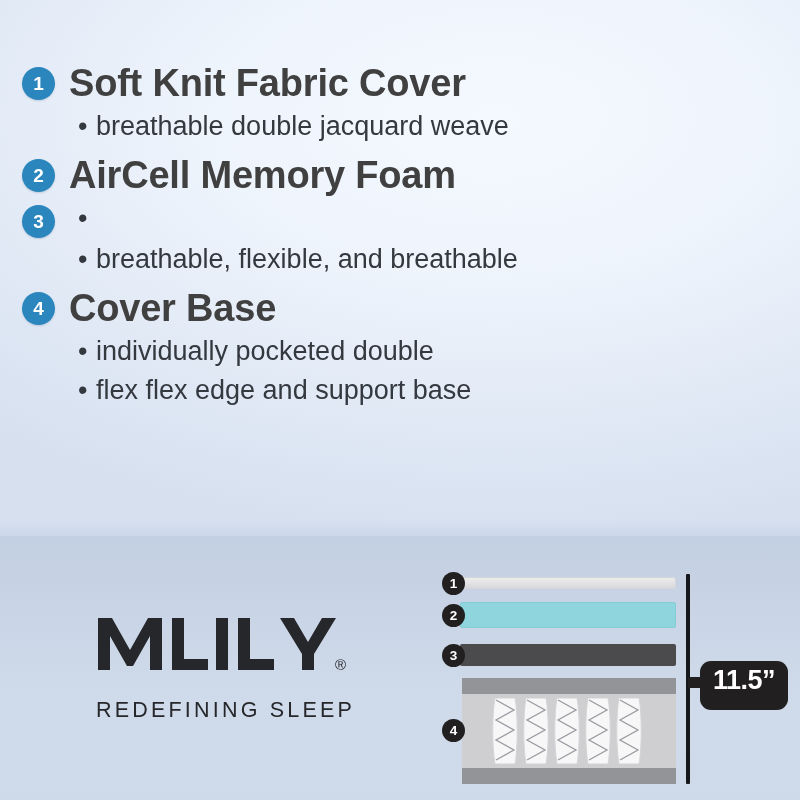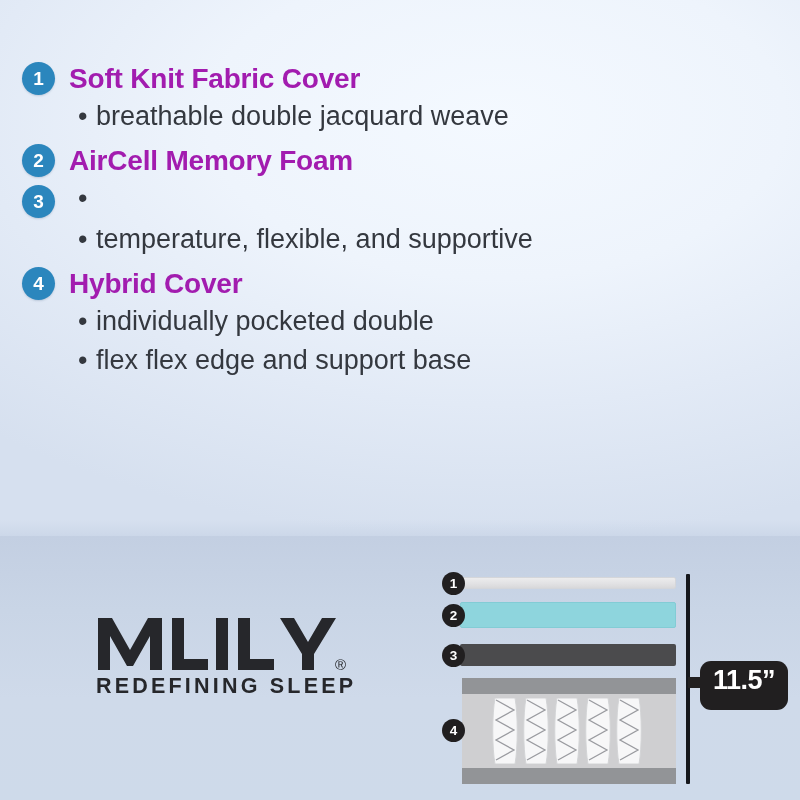--- a/index.html
+++ b/index.html
@@ -69,23 +69,23 @@
     color: #ffffff;
     font-size: 19px;
     font-weight: bold;
     display: flex;
     align-items: center;
     justify-content: center;
     line-height: 1;
     box-shadow: 0 1px 2px rgba(40,70,110,0.20);
   }
   .feature-title {
-    font-size: 28px;
+    font-size: 38px;
     font-weight: bold;
-    color: #a21caf;
+    color: #404040;
     letter-spacing: -0.2px;
     white-space: nowrap;
   }
   .bullets {
     margin: 2px 0 0 0;
     padding: 0;
     list-style: none;
   }
   .bullet {
     padding-left: 96px;
@@ -118,23 +118,23 @@
   .logo-mark svg { display: block; }
   .logo-reg {
     position: absolute;
     right: 2px;
     bottom: 2px;
     font-size: 15px;
     color: #26272b;
     line-height: 1;
   }
   .logo-tagline {
-    margin-top: 0;
+    margin-top: 24px;
     font-size: 21.5px;
-    font-weight: bold;
+    font-weight: normal;
     color: #26272b;
     letter-spacing: 3.2px;
     white-space: nowrap;
   }
 
   
   .diagram {
     position: absolute;
     left: 440px;
     top: 566px;
@@ -287,29 +287,29 @@
       </ul>
     </div>
 
     <div class="feature">
       <div class="feature-head">
         <div class="badge">3</div>
       </div>
       <ul class="bullets">
         <li class="bullet">
           <span class="dot">•</span>
-          <span>temperature, flexible, and supportive</span>
+          <span>breathable, flexible, and breathable</span>
         </li>
       </ul>
     </div>
 
     <div class="feature">
       <div class="feature-head">
         <div class="badge">4</div>
-        <div class="feature-title">Hybrid Cover</div>
+        <div class="feature-title">Cover Base</div>
       </div>
       <ul class="bullets">
         <li class="bullet">
           <span class="dot">•</span>
           <span>individually pocketed double</span>
         </li>
         <li class="bullet">
           <span class="dot">•</span>
           <span>flex flex edge and support base</span>
         </li>

